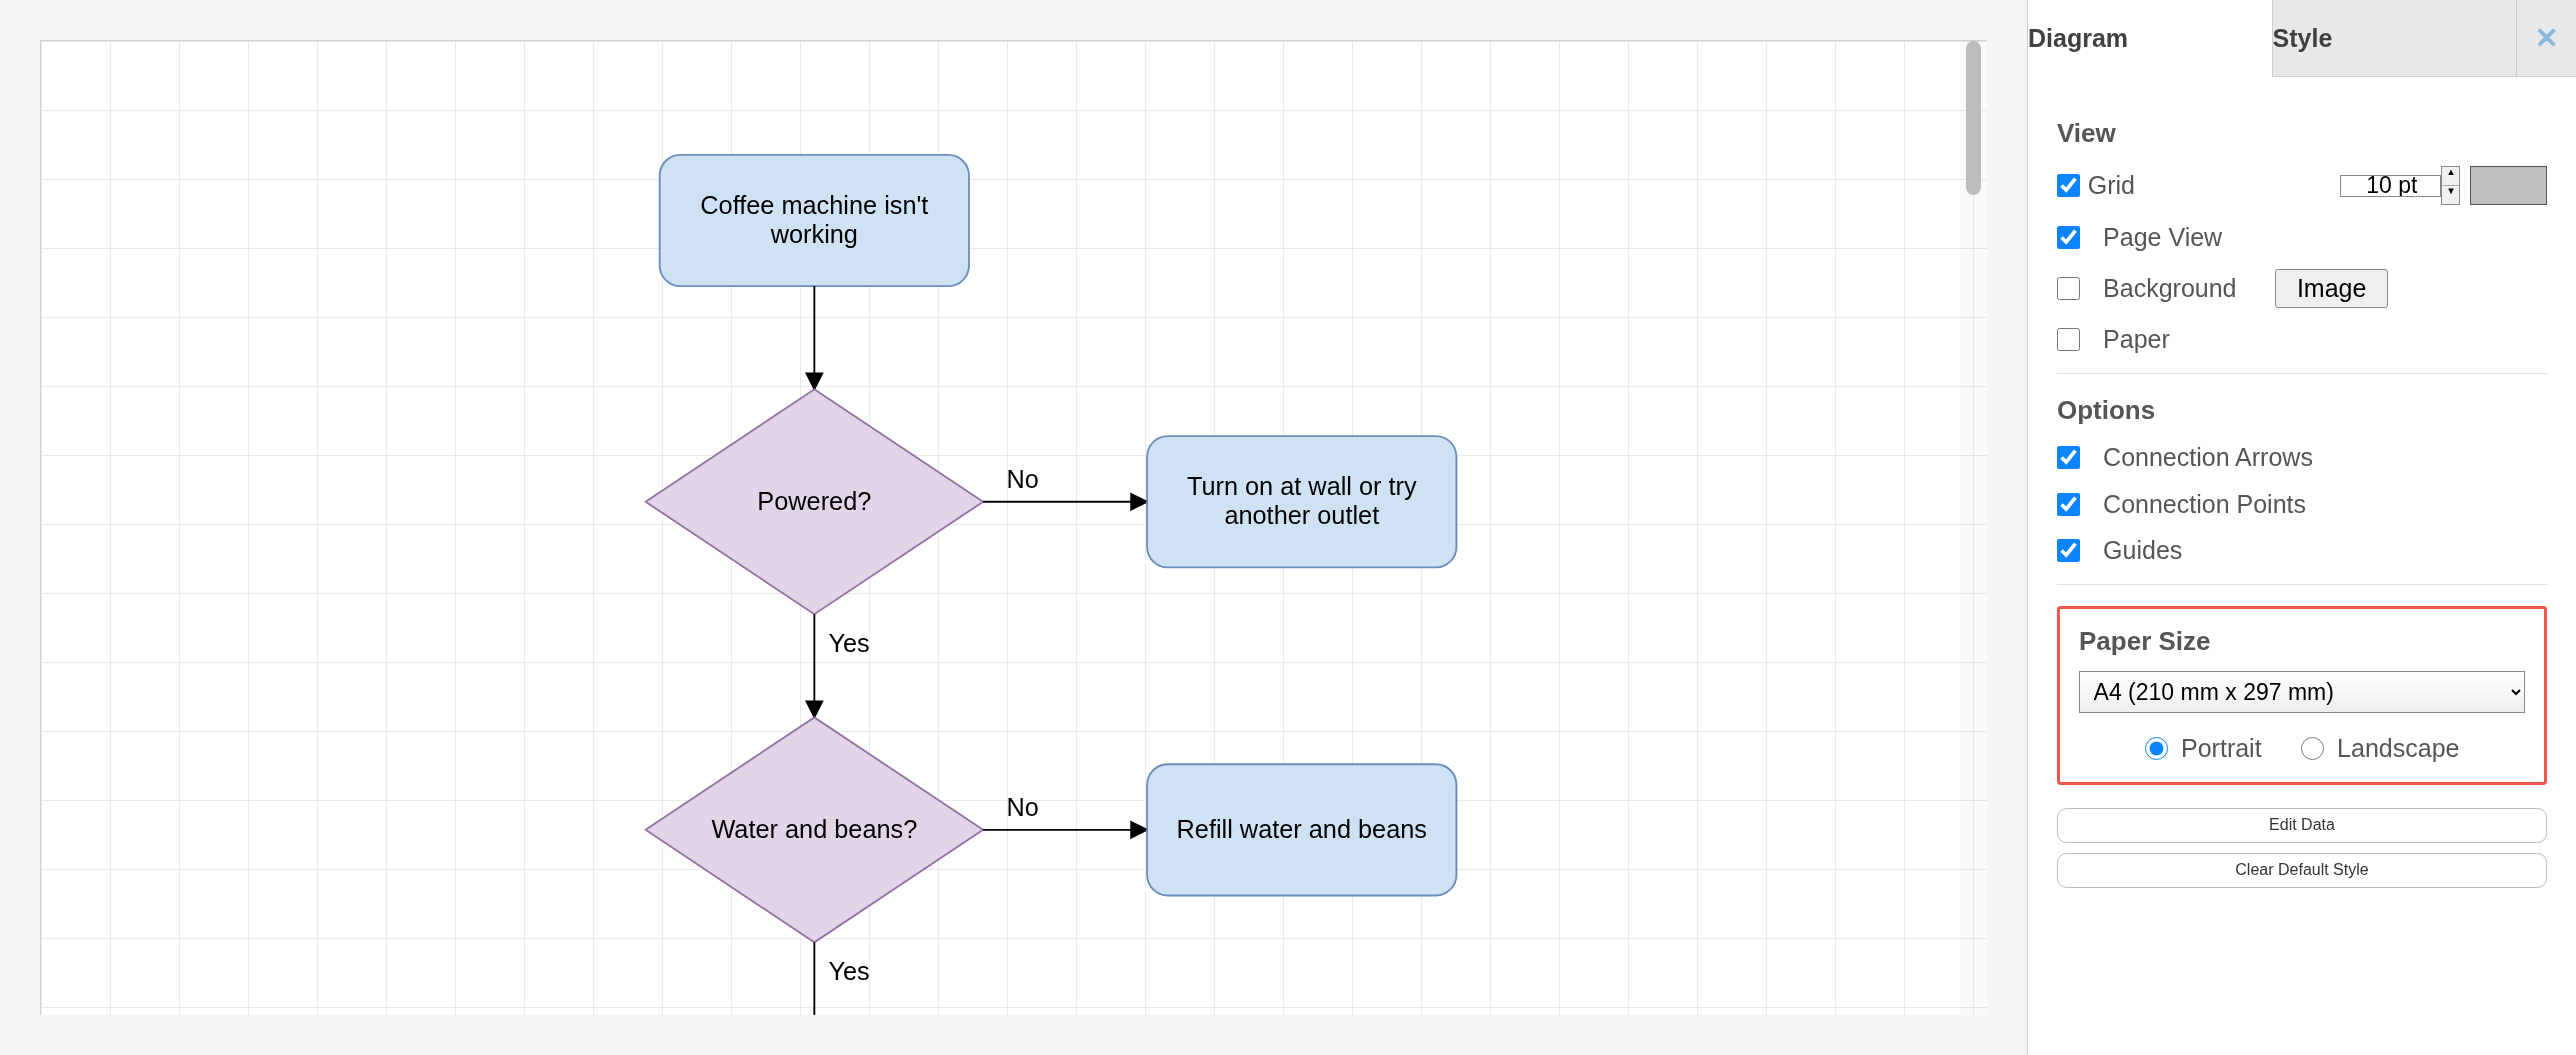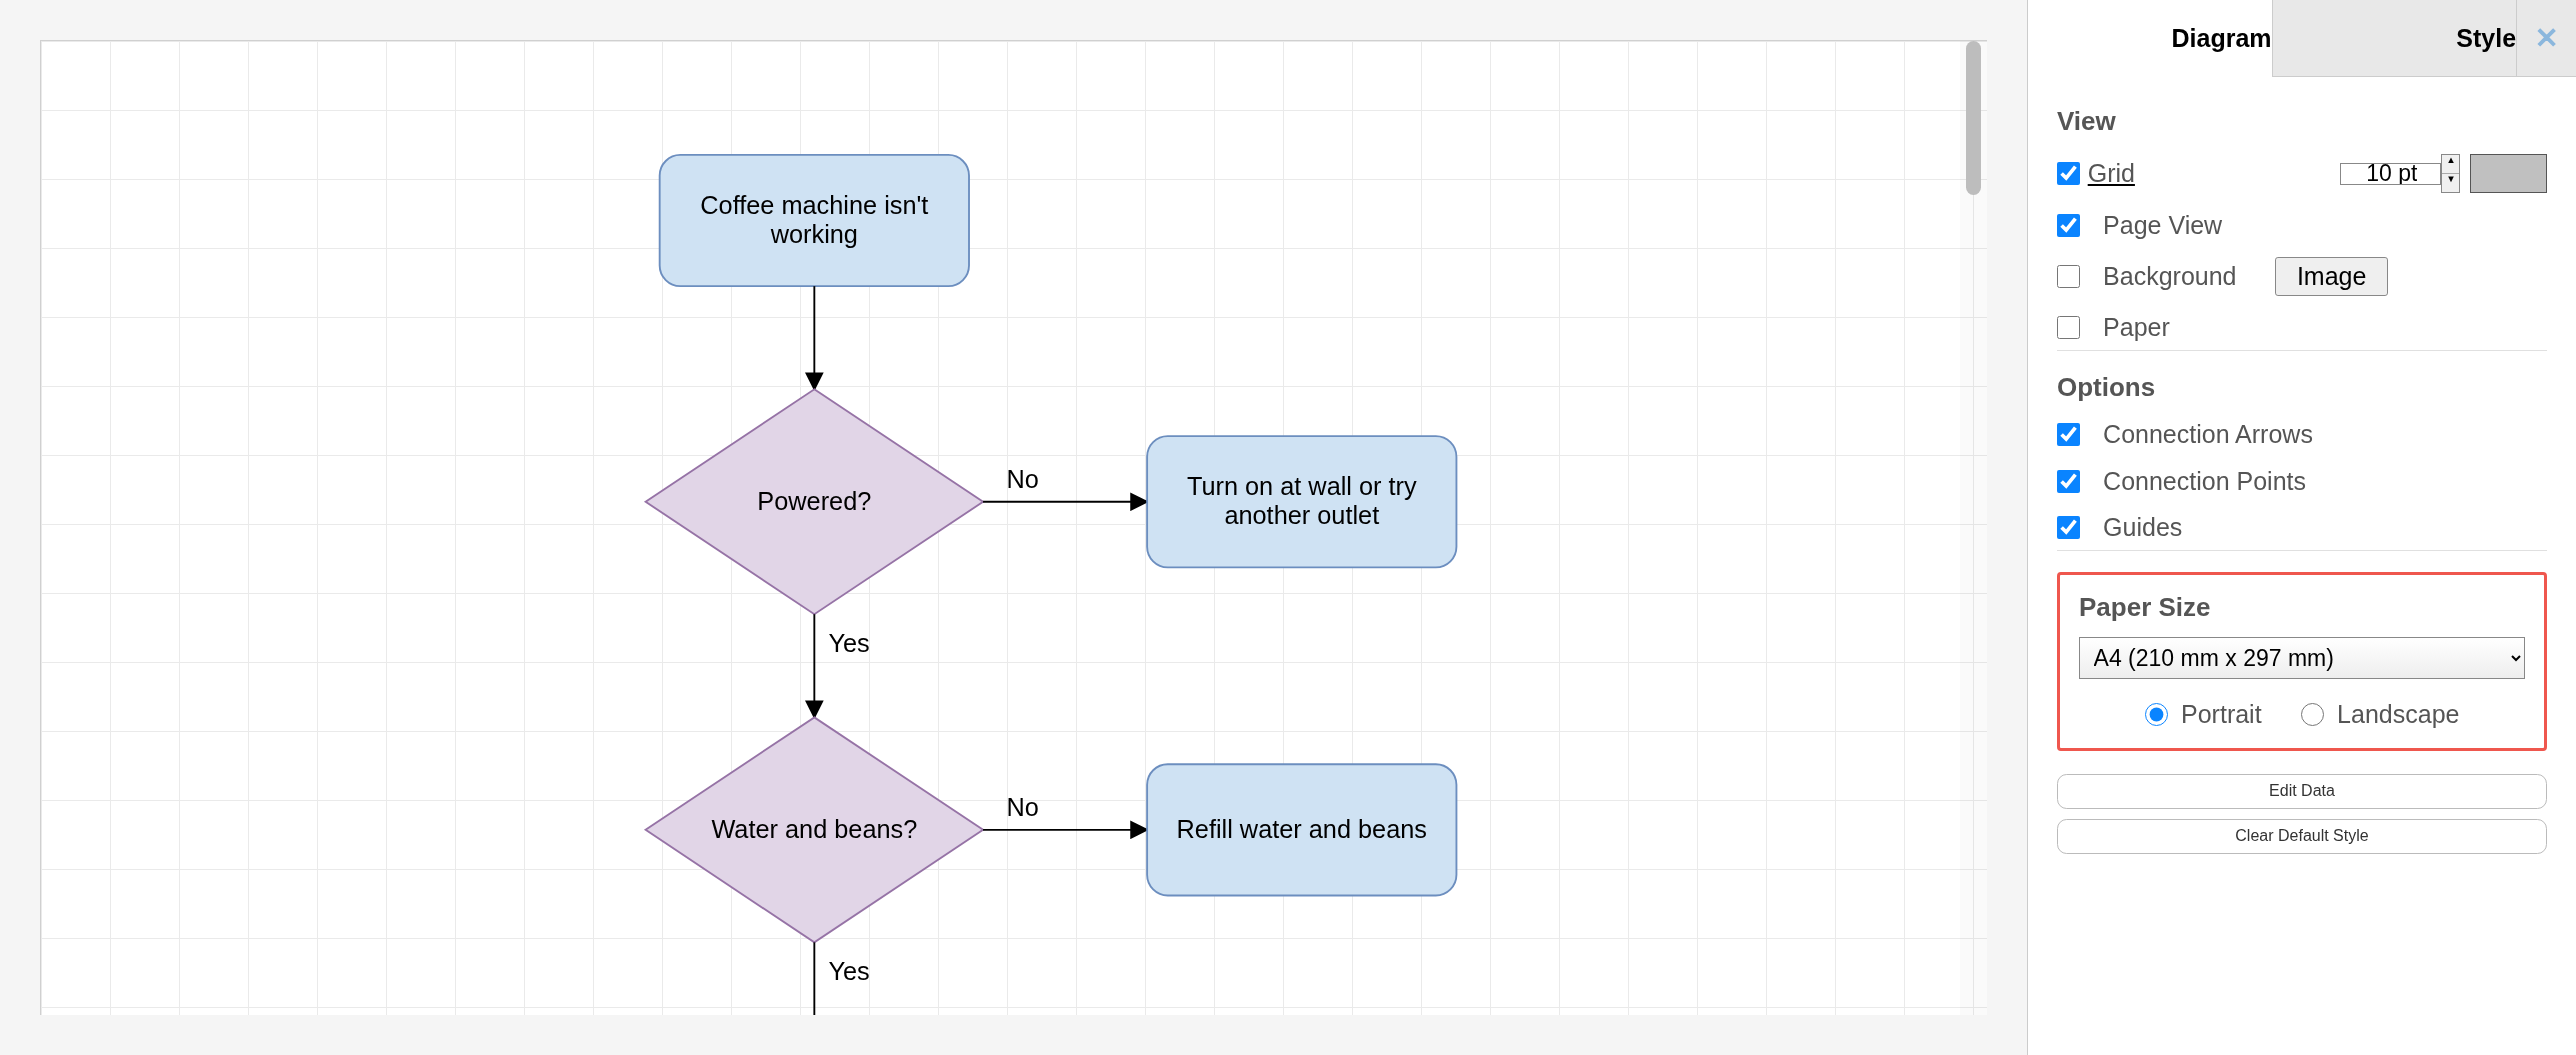--- a/index.html
+++ b/index.html
@@ -49,23 +49,23 @@
     font-size: 25px;
   }
   .tabs {
     display: flex;
     height: 77px;
   }
   .tab {
     flex: 1;
     display: flex;
     align-items: center;
-    justify-content: flex-end;
+    justify-content: flex-start;
     font-weight: 600;
-    color: #000000;
+    color: #404040;
     cursor: pointer;
     background: #e8e8e8;
     border-bottom: 1px solid #ccc;
   }
   .tab.active {
     background: #fff;
     border-bottom: none;
   }
   .tab.inactive {
     border-left: 1px solid #ccc;
@@ -90,22 +90,23 @@
     overflow-y: auto;
   }
   .section-title {
     font-weight: 700;
     color: #555;
     margin-bottom: 17.3px;
     font-size: 26px;
   }
   .section {
     border-bottom: 1px solid #e0e0e0;
-    padding-bottom: 8px;
+    padding-bottom: 19px;
     margin-bottom: 21px;
+    margin-top: 12px;
   }
   .row {
     display: flex;
     align-items: center;
     margin-bottom: 17.3px;
     gap: 15.4px;
   }
   .row label {
     color: #555;
   }
@@ -304,21 +305,21 @@
       <div class="tab inactive">
           <span>Style</span>
         </div>
       <div class="close-btn">✕</div>
     </div>
     <div class="panel-body">
 
       <div class="section">
         <div class="section-title">View</div>
         <div class="row grid-row">
-          <div style="display:flex;align-items:center;text-decoration:underline;">
+          <div style="display:flex;align-items:center;">
             <input type="checkbox" checked="" style="">
             <label>Grid</label>
           </div>
           <div class="grid-controls">
             <input class="grid-input" value="10 pt" style="">
             <div class="stepper">
                 <div>▲</div>
                 <div>▼</div>
               </div>
             <div class="color-swatch"></div>

